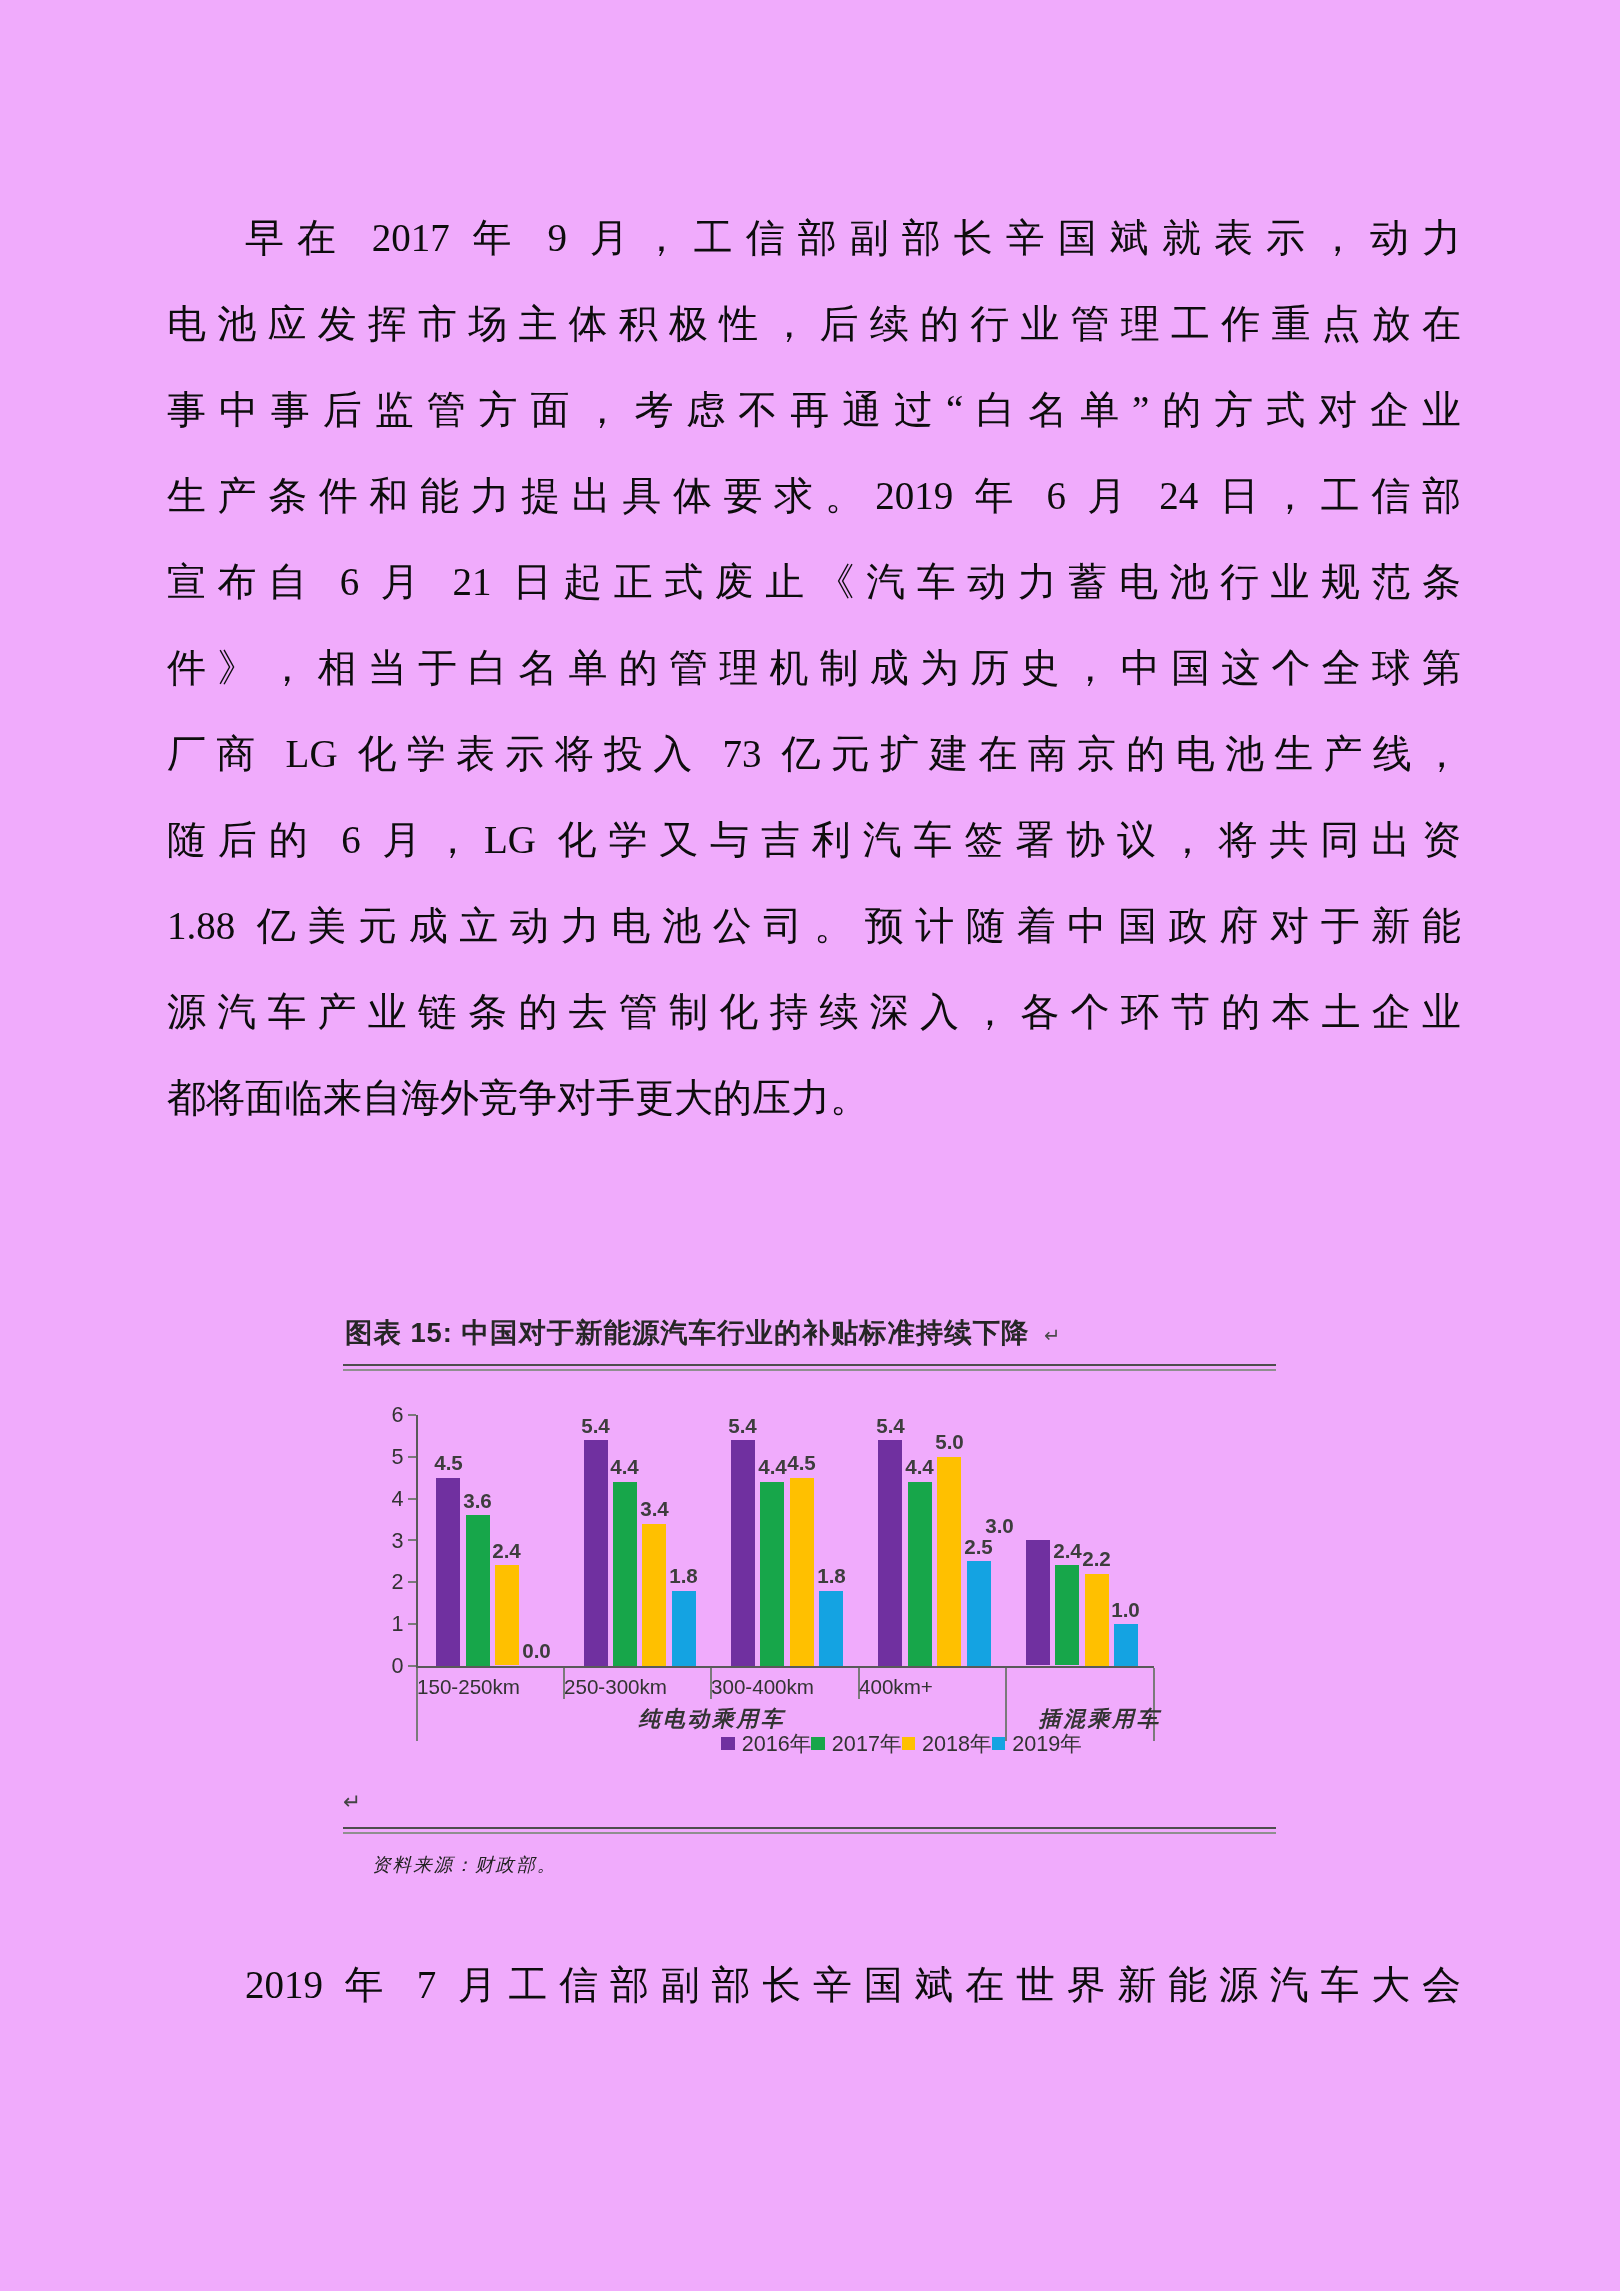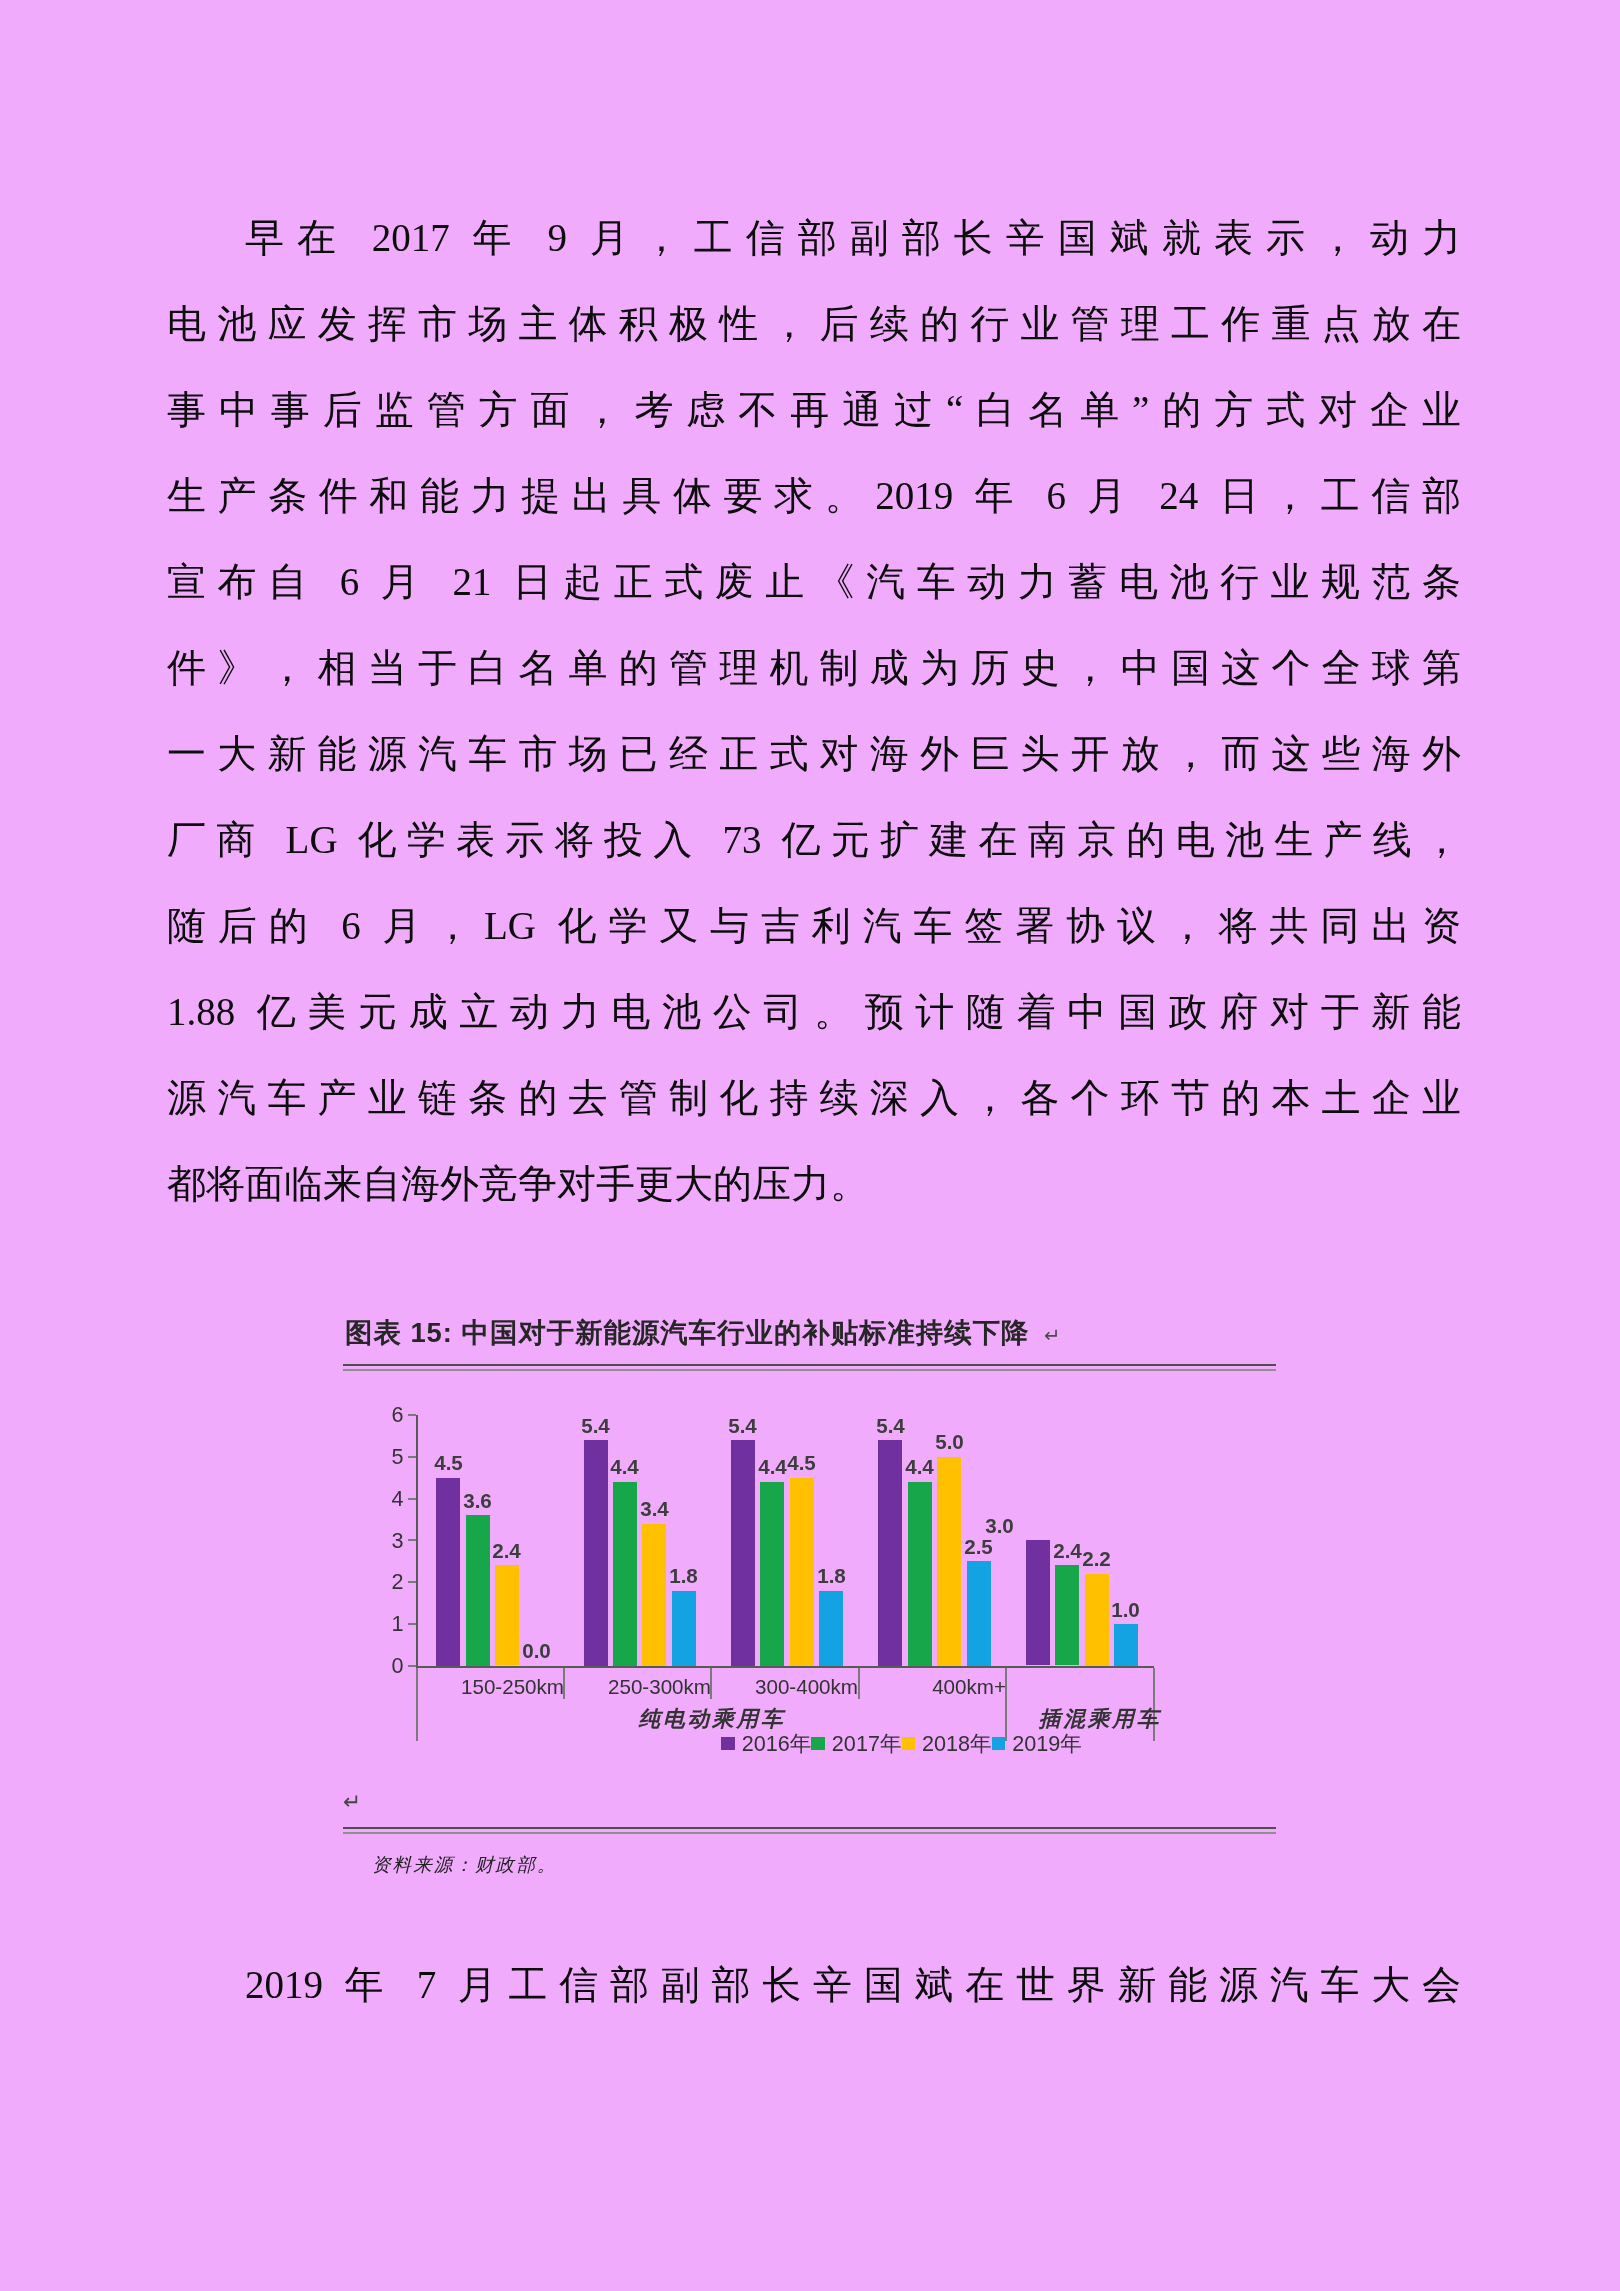--- a/index.html
+++ b/index.html
@@ -21,21 +21,21 @@
   .fig-mark{font-size:19.6px;font-weight:normal;color:#4a4a4a;margin-left:5.9px;}
   .rule{position:absolute;left:0;width:933px;height:2.9px;
         border-top:2px solid #4d4d4d;border-bottom:2px solid #8f8f8f;}
   .chart{position:absolute;left:0;top:0;width:933px;height:603px;}
   .axis{position:absolute;background:#595959;}
   .tick{position:absolute;background:#7a7a7a;}
   .ytick-label{position:absolute;width:39px;text-align:right;font-size:21.6px;color:#333;line-height:25.5px;}
   .bar{position:absolute;}
   .vlabel{position:absolute;width:63px;text-align:center;font-size:20.6px;font-weight:600;
           color:#3d3d3d;line-height:25.5px;}
-  .cat-label{position:absolute;text-align:right;font-size:20.6px;color:#333;line-height:25.5px;}
+  .cat-label{position:absolute;text-align:left;font-size:20.6px;color:#333;line-height:25.5px;}
   .grp-label{position:absolute;text-align:center;font-size:21.6px;color:#333;font-style:italic;
              font-weight:600;letter-spacing:2.9px;line-height:27.4px;}
   .legend{position:absolute;left:284px;top:416px;width:549px;display:flex;
           justify-content:center;}
   .legend-item{display:flex;align-items:center;gap:6.9px;font-size:21.6px;color:#333;white-space:nowrap;}
   .legend-swatch{width:13.7px;height:13.7px;flex:0 0 auto;}
   .pilcrow{position:absolute;left:0;top:476px;font-size:21.6px;color:#444;}
   .source{position:absolute;left:29px;top:539px;font-size:18.6px;font-style:italic;
           color:#222;letter-spacing:2px;font-family:"Liberation Serif",serif;}
 </style>
@@ -44,21 +44,20 @@
 
 <div class="page">
 
   <div class="para" style="left:167px;top:195px;">
       <div class="tline just ind">早在 2017 年 9 月，工信部副部长辛国斌就表示，动力</div>
       <div class="tline just">电池应发挥市场主体积极性，后续的行业管理工作重点放在</div>
       <div class="tline just">事中事后监管方面，考虑不再通过“白名单”的方式对企业</div>
       <div class="tline just">生产条件和能力提出具体要求。2019 年 6 月 24 日，工信部</div>
       <div class="tline just">宣布自 6 月 21 日起正式废止《汽车动力蓄电池行业规范条</div>
       <div class="tline just">件》，相当于白名单的管理机制成为历史，中国这个全球第</div>
-      <div class="tline just">一大新能源汽车市场已经正式对海外巨头开放，而这些海外</div>
       <div class="tline just">厂商 LG 化学表示将投入 73 亿元扩建在南京的电池生产线，</div>
       <div class="tline just">随后的 6 月，LG 化学又与吉利汽车签署协议，将共同出资</div>
       <div class="tline just">1.88 亿美元成立动力电池公司。预计随着中国政府对于新能</div>
       <div class="tline just">源汽车产业链条的去管制化持续深入，各个环节的本土企业</div>
       <div class="tline">都将面临来自海外竞争对手更大的压力。</div>
     </div>
 
   <div class="figure">
     <div class="fig-title">
       <span>图表 15:</span>

